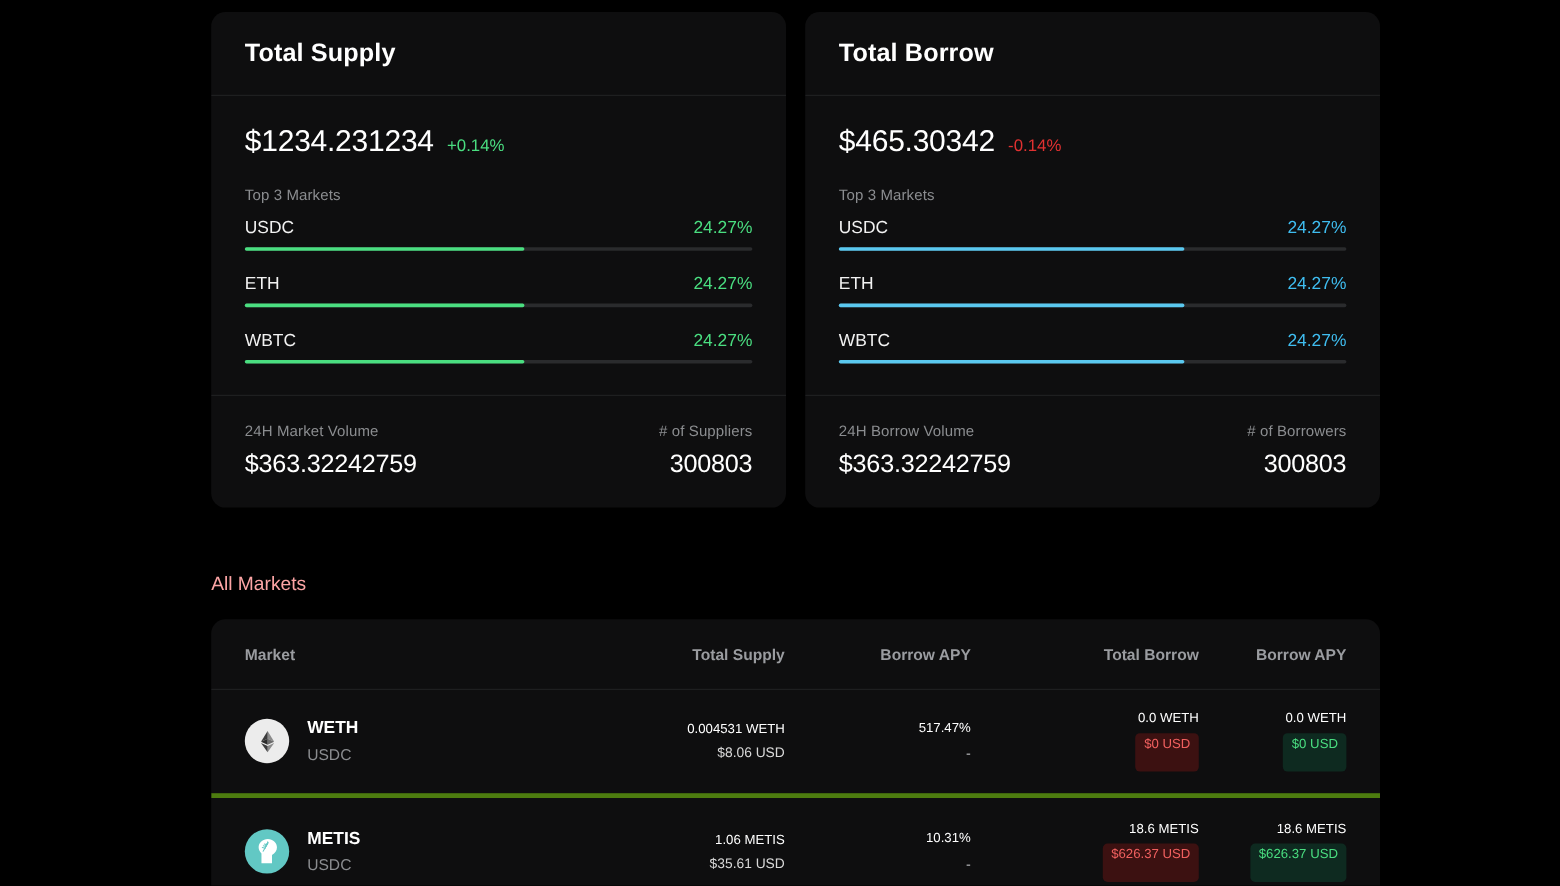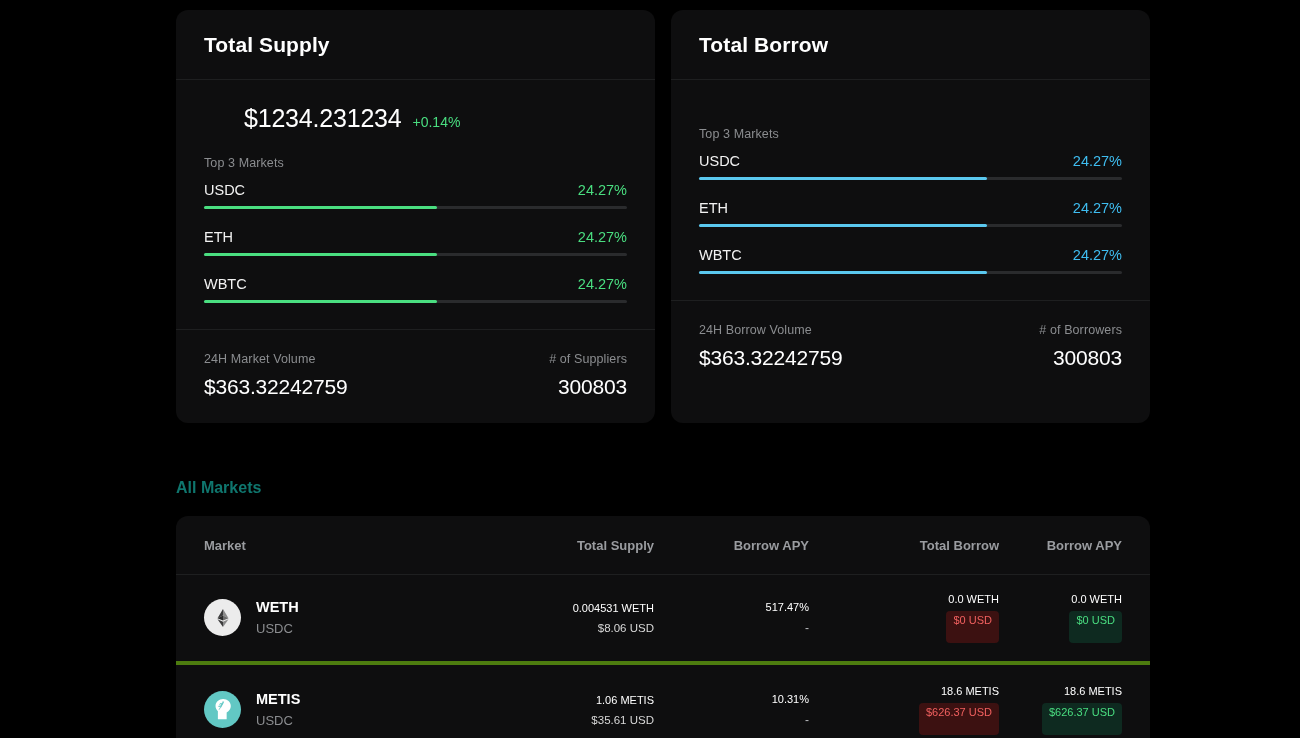--- a/index.html
+++ b/index.html
@@ -64,21 +64,20 @@
     display: flex;
     align-items: baseline;
     gap: 11px;
   }
 
   .big-value {
     font-size: 25px;
     font-weight: 400;
     letter-spacing: -0.2px;
     color: #ffffff;
-    margin-left: 40px;
   }
 
   .delta {
     font-size: 14px;
     font-weight: 500;
   }
   .delta.up   { color: #4ade80; }
   .delta.down { color: #e03131; }
 
   .sub-label {
@@ -154,22 +153,22 @@
     letter-spacing: -0.2px;
     color: #ffffff;
   }
 
   
   .section-title {
     position: absolute;
     top: 479px;
     left: 176px;
     font-size: 16px;
-    font-weight: 700;
-    color: #0f766e;
+    font-weight: 400;
+    color: #fca5a5;
   }
 
   .table-card {
     position: absolute;
     top: 516px;
     left: 176px;
     width: 974px;
     background: #0e0e0f;
     border-radius: 12px;
     overflow: hidden;
@@ -320,20 +319,24 @@
           <div class="foot-value">300803</div>
         </div>
       </div>
     </div>
 
     <div class="card">
       <div class="card-header">
         <div class="card-title">Total Borrow</div>
       </div>
       <div class="card-body">
+        <div class="value-row">
+          <div class="big-value">$465.30342</div>
+          <div class="delta down">-0.14%</div>
+        </div>
         <div class="sub-label">Top 3 Markets</div>
         <div class="markets-list">
 
           <div class="market-item">
             <div class="market-line">
               <span class="market-name">USDC</span>
               <span class="market-pct borrow">24.27%</span>
             </div>
             <div class="bar-track">
               <div class="bar-fill borrow" style="width: 68%;"></div>

